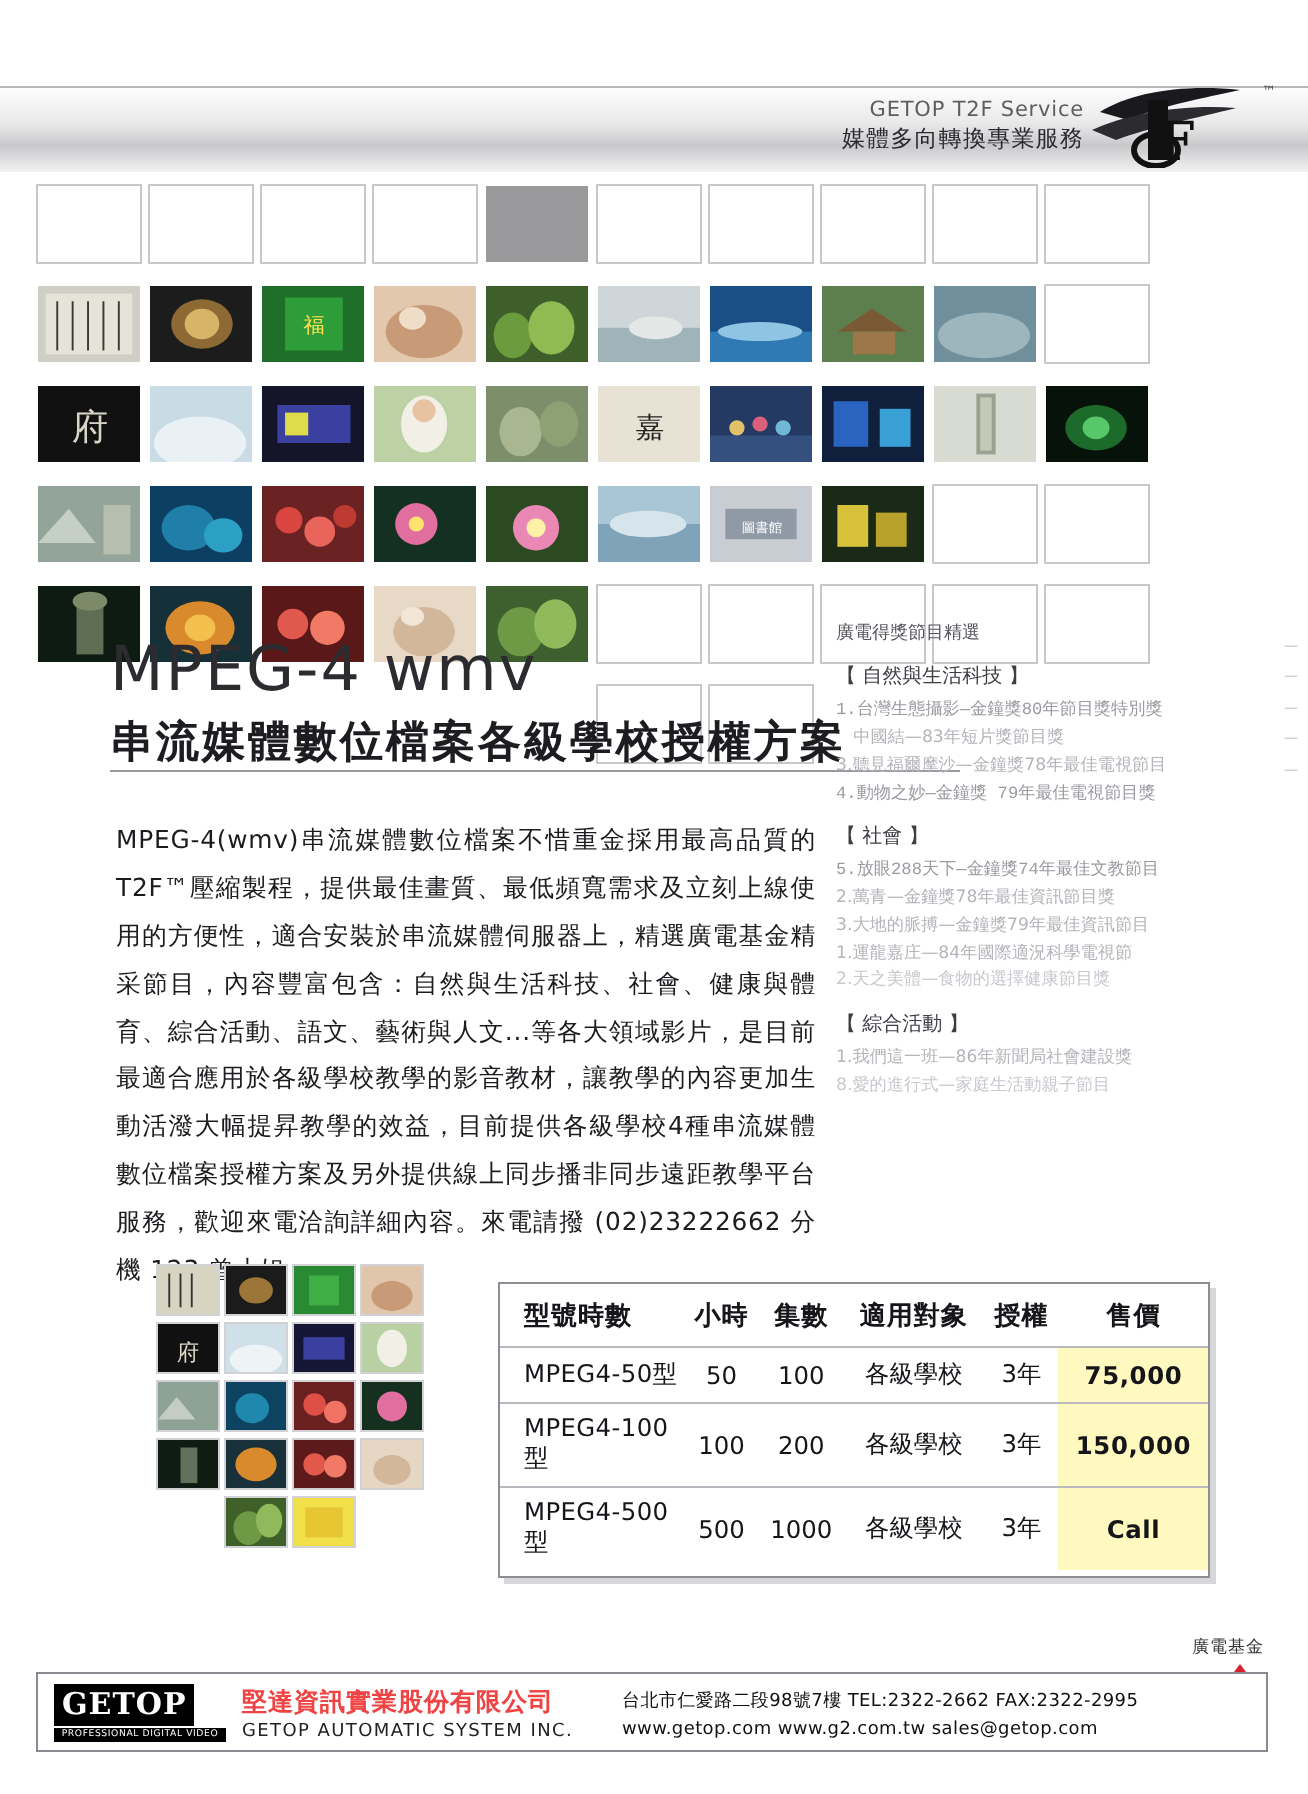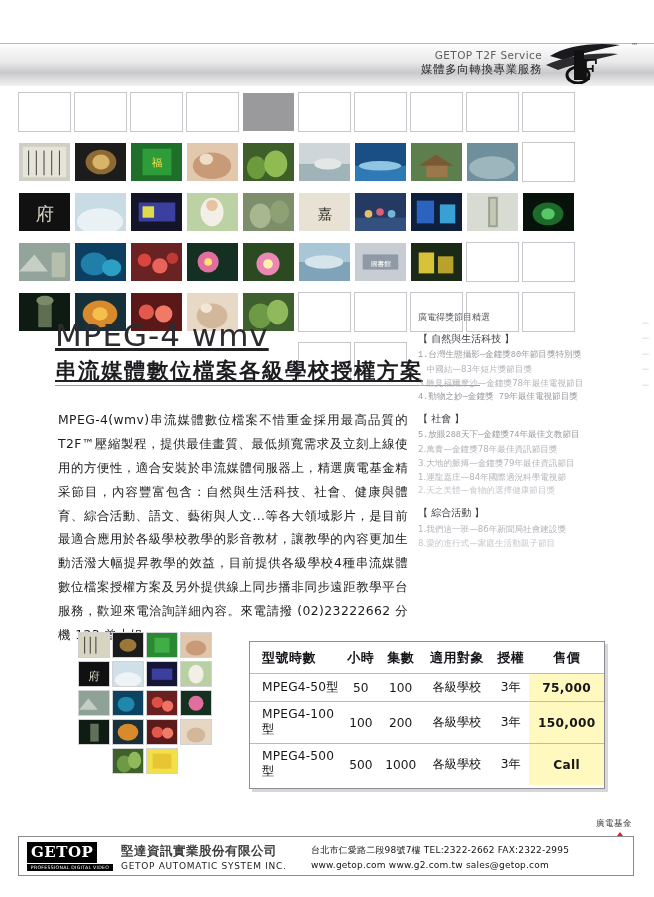--- a/index.html
+++ b/index.html
@@ -87,21 +87,20 @@
     width: 100%; height: 100%;
     display: block;
   }
 
   
   .title-wrap {
     position: absolute;
     top: 318px;
     left: 55px;
     width: 420px;
-    text-decoration: underline;
   }
   .title-main {
     font-size: 31px;
     letter-spacing: 1px;
     color: #2b2b30;
     font-family: "DejaVu Sans", "Liberation Sans", sans-serif;
     font-weight: 400;
     line-height: 1.15;
   }
   .title-sub {
@@ -253,21 +252,21 @@
     margin-top: 1px;
     padding: 1px 3px;
     text-align: center;
   }
   .footer-cn {
     position: absolute;
     left: 102px; top: 6px;
     font-size: 12.5px;
     font-weight: bold;
     letter-spacing: .5px;
-    color: #404040;
+    color: #ef4444;
   }
   .footer-en {
     position: absolute;
     left: 102px; top: 24px;
     font-size: 9px;
     letter-spacing: .7px;
     color: #222;
   }
   .footer-addr {
     position: absolute;

